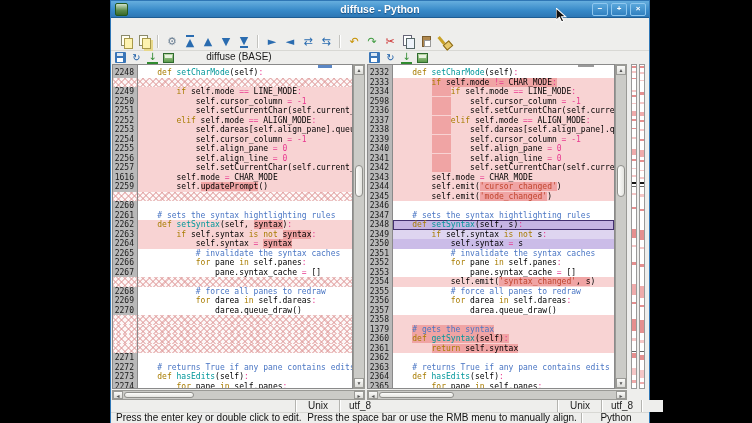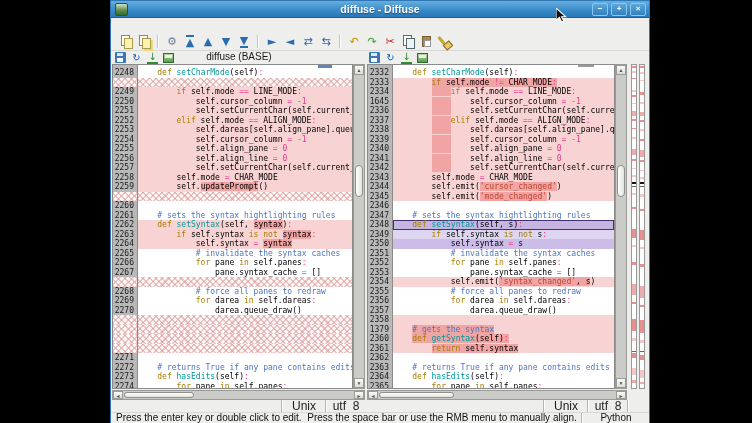--- a/index.html
+++ b/index.html
@@ -105,40 +105,40 @@
   .hs-btn.left{left:0;} .hs-btn.right{right:0;}
   .hs-thumb{position:absolute;top:1px;bottom:1px;left:11px;background:linear-gradient(#fdfdfb,#e4e4e0);
             border:1px solid #8f8f8b;border-radius:4px;box-sizing:border-box;}
   #hs-left .hs-thumb{width:70px;}
   #hs-right .hs-thumb{width:75px;}
   
   .map{position:absolute;left:520px;top:0;bottom:0;width:17px;display:flex;gap:2px;}
   .map-col{position:relative;width:6px;height:100%;background:#fff;border:1px solid #999;box-sizing:border-box;overflow:hidden;}
   .map-seg{position:absolute;left:0;right:0;}
   
-  .enc-row{position:absolute;left:0;top:399px;width:538px;height:12px;background:#eeeeec;font-size:12px;color:#222;}
+  .enc-row{position:absolute;left:14px;top:399px;width:538px;height:12px;background:#eeeeec;font-size:10px;color:#222;}
   .enc-cell{position:absolute;top:0;height:12px;line-height:12px;text-align:center;
             border-left:1px solid #b4b4b0;box-shadow:inset 1px 0 0 #fff;}
   
   .status-row{position:absolute;left:0;top:411px;width:538px;height:10px;background:#eeeeec;
               border-top:1px solid #d8d8d4;font-size:10px;color:#111;}
   .status-msg{position:absolute;left:5px;top:0;line-height:10px;white-space:pre;}
   .status-right{position:absolute;left:470px;width:68px;top:0;height:10px;line-height:10px;text-align:center;
                 border-left:1px solid #b4b4b0;box-shadow:inset 1px 0 0 #fff;}
   .cursor{position:absolute;left:556px;top:8px;}
 </style>
 </head>
 <body>
 
 <div class="screen">
   <div class="window">
 
     <div class="titlebar">
       <div class="win-icon"></div>
-      <div class="win-title">diffuse - Diffuse</div>
+      <div class="win-title">diffuse - Python</div>
       <div class="win-btns">
         <div class="win-btn">−</div>
         <div class="win-btn">+</div>
         <div class="win-btn">×</div>
       </div>
     </div>
 
 
     <div class="toolbar" id="toolbar">
         <div class="tb-icon ic-doc2"></div>
@@ -213,21 +213,21 @@
           <div class="g-row g-gap"></div>
           <div class="g-row">2249</div>
           <div class="g-row">2250</div>
           <div class="g-row">2251</div>
           <div class="g-row">2252</div>
           <div class="g-row">2253</div>
           <div class="g-row">2254</div>
           <div class="g-row">2255</div>
           <div class="g-row">2256</div>
           <div class="g-row">2257</div>
-          <div class="g-row">2258</div>
+          <div class="g-row">1616</div>
           <div class="g-row">2259</div>
           <div class="g-row g-gap"></div>
           <div class="g-row">2260</div>
           <div class="g-row">2261</div>
           <div class="g-row">2262</div>
           <div class="g-row">2263</div>
           <div class="g-row">2264</div>
           <div class="g-row">2265</div>
           <div class="g-row">2266</div>
           <div class="g-row">2267</div>
@@ -247,21 +247,21 @@
       <div class="code" id="code-left"><div class="sliver-blue"></div><div class="c-row bg-w"><span class="tk-p">    </span><span class="tk-k">def</span><span class="tk-p"> </span><span class="tk-f">setCharMode</span><span class="tk-p">(self)</span><span class="tk-m">:</span></div><div class="c-row bg-g"></div><div class="c-row bg-p"><span class="tk-p">        </span><span class="tk-k">if</span><span class="tk-p"> self.mode </span><span class="tk-m">==</span><span class="tk-p"> LINE_MODE</span><span class="tk-m">:</span></div><div class="c-row bg-p"><span class="tk-p">            self.cursor_column </span><span class="tk-m">=</span><span class="tk-p"> </span><span class="tk-m">-1</span></div><div class="c-row bg-p"><span class="tk-p">            self.setCurrentChar(self.current_line, self.current_char)</span></div><div class="c-row bg-p"><span class="tk-p">        </span><span class="tk-k">elif</span><span class="tk-p"> self.mode </span><span class="tk-m">==</span><span class="tk-p"> ALIGN_MODE</span><span class="tk-m">:</span></div><div class="c-row bg-p"><span class="tk-p">            self.dareas[self.align_pane].queue_draw()</span></div><div class="c-row bg-p"><span class="tk-p">            self.cursor_column </span><span class="tk-m">=</span><span class="tk-p"> </span><span class="tk-m">-1</span></div><div class="c-row bg-p"><span class="tk-p">            self.align_pane </span><span class="tk-m">=</span><span class="tk-p"> </span><span class="tk-m">0</span></div><div class="c-row bg-p"><span class="tk-p">            self.align_line </span><span class="tk-m">=</span><span class="tk-p"> </span><span class="tk-m">0</span></div><div class="c-row bg-p"><span class="tk-p">            self.setCurrentChar(self.current_line, self.current_char)</span></div><div class="c-row bg-p"><span class="tk-p">        self.mode </span><span class="tk-m">=</span><span class="tk-p"> CHAR_MODE</span></div><div class="c-row bg-p"><span class="tk-p">        self.</span><span class="tk-p hl">updatePrompt</span><span class="tk-p">()</span></div><div class="c-row bg-g"></div><div class="c-row bg-w"></div><div class="c-row bg-w"><span class="tk-p">    </span><span class="tk-c"># sets the syntax hightlighting rules</span></div><div class="c-row bg-p"><span class="tk-p">    </span><span class="tk-k">def</span><span class="tk-p"> </span><span class="tk-f">setSyntax</span><span class="tk-p">(self, </span><span class="tk-p hl">syntax</span><span class="tk-p">)</span><span class="tk-m">:</span></div><div class="c-row bg-p"><span class="tk-p">        </span><span class="tk-k">if</span><span class="tk-p"> self.syntax </span><span class="tk-k">is</span><span class="tk-p"> </span><span class="tk-k">not</span><span class="tk-p"> </span><span class="tk-p hl">syntax</span><span class="tk-m">:</span></div><div class="c-row bg-p"><span class="tk-p">            self.syntax </span><span class="tk-m">=</span><span class="tk-p"> </span><span class="tk-p hl">syntax</span></div><div class="c-row bg-w"><span class="tk-p">            </span><span class="tk-c"># invalidate the syntax caches</span></div><div class="c-row bg-w"><span class="tk-p">            </span><span class="tk-k">for</span><span class="tk-p"> pane </span><span class="tk-k">in</span><span class="tk-p"> self.panes</span><span class="tk-m">:</span></div><div class="c-row bg-w"><span class="tk-p">                pane.syntax_cache </span><span class="tk-m">=</span><span class="tk-p"> []</span></div><div class="c-row bg-g"></div><div class="c-row bg-w"><span class="tk-p">            </span><span class="tk-c"># force all panes to redraw</span></div><div class="c-row bg-w"><span class="tk-p">            </span><span class="tk-k">for</span><span class="tk-p"> darea </span><span class="tk-k">in</span><span class="tk-p"> self.dareas</span><span class="tk-m">:</span></div><div class="c-row bg-w"><span class="tk-p">                darea.queue_draw()</span></div><div class="c-row bg-g"></div><div class="c-row bg-g"></div><div class="c-row bg-g"></div><div class="c-row bg-g"></div><div class="c-row bg-w"></div><div class="c-row bg-w"><span class="tk-p">    </span><span class="tk-c"># returns True if any pane contains edits</span></div><div class="c-row bg-w"><span class="tk-p">    </span><span class="tk-k">def</span><span class="tk-p"> </span><span class="tk-f">hasEdits</span><span class="tk-p">(self)</span><span class="tk-m">:</span></div><div class="c-row bg-w"><span class="tk-p">        </span><span class="tk-k">for</span><span class="tk-p"> pane </span><span class="tk-k">in</span><span class="tk-p"> self.panes</span><span class="tk-m">:</span></div></div>
       <div class="vscroll" id="vs-left">
         <div class="sb-btn up">▲</div>
         <div class="sb-thumb"></div>
         <div class="sb-btn down">▼</div>
       </div>
       <div class="gutter" id="gutter-right">
           <div class="g-row">2332</div>
           <div class="g-row">2333</div>
           <div class="g-row">2334</div>
-          <div class="g-row">1645</div>
+          <div class="g-row">2598</div>
           <div class="g-row">2336</div>
           <div class="g-row">2337</div>
           <div class="g-row">2338</div>
           <div class="g-row">2339</div>
           <div class="g-row">2340</div>
           <div class="g-row">2341</div>
           <div class="g-row">2342</div>
           <div class="g-row">2343</div>
           <div class="g-row">2344</div>
           <div class="g-row">2345</div>

